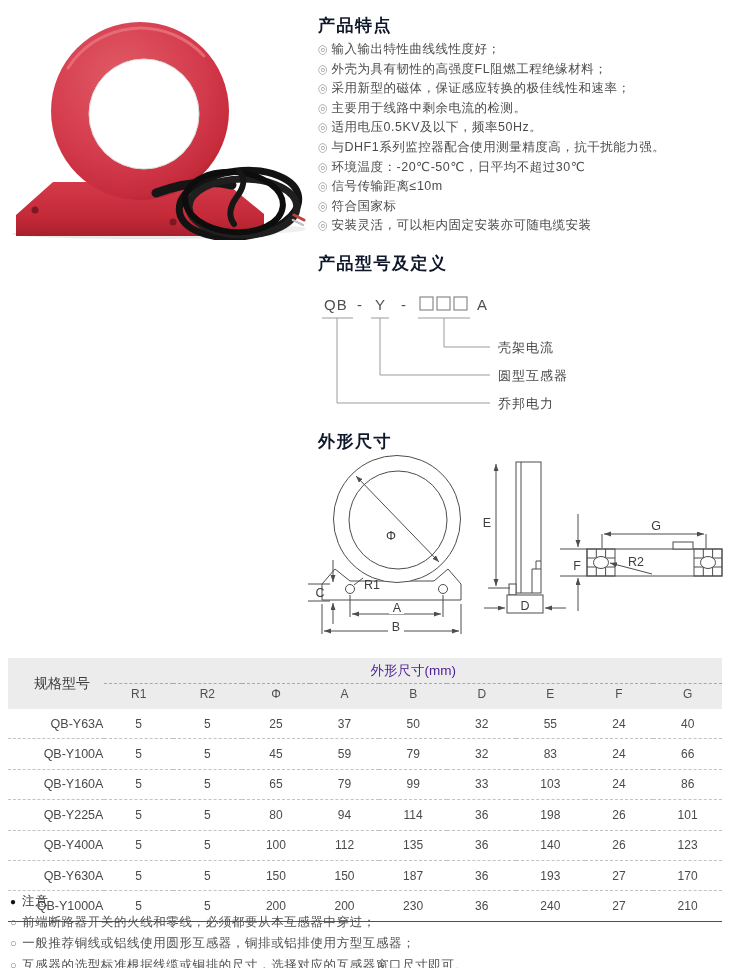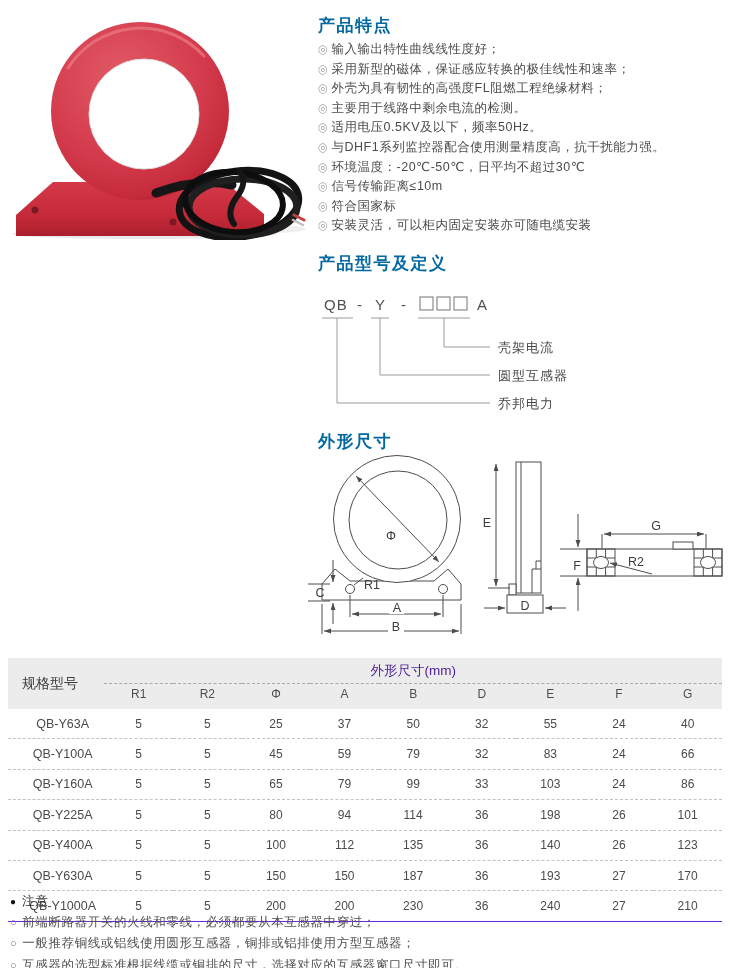--- a/index.html
+++ b/index.html
@@ -2,40 +2,40 @@
 <html><head>
 <meta charset="utf-8">
 <style>
   html,body{margin:0;padding:0;}
   body{
     width:730px;height:968px;position:relative;background:#ffffff;
     font-family:"Liberation Sans","DejaVu Sans",sans-serif;color:#4a4a4a;
     overflow:hidden;
   }
   .abs{position:absolute;}
-  .green-h{color:#0369a1;font-size:17px;font-weight:bold;letter-spacing:1.5px;margin:0;}
+  .green-h{color:#0f172a;font-size:17px;font-weight:bold;letter-spacing:1.5px;margin:0;}
 
   
   .features{left:318px;top:40px;width:408px;list-style:none;margin:0;padding:0;
     font-size:12.5px;line-height:19.6px;color:#4b4b4b;letter-spacing:0.5px;}
   .features li{white-space:nowrap;}
   .fb{color:#9aa3a0;margin-right:3px;font-size:11.5px;}
 
   
   svg text{font-family:"Liberation Sans","DejaVu Sans",sans-serif;}
 
   
   .spec{position:absolute;left:8px;top:658px;width:714px;border-collapse:collapse;
     table-layout:fixed;font-size:12.5px;color:#4a4a4a;}
   .spec thead th{background:#ececec;font-weight:normal;}
-  .spec th.model-h{text-align:left;padding-left:14px;font-size:14px;color:#3c3c3c;}
+  .spec th.model-h{text-align:left;padding-left:26px;font-size:14px;color:#3c3c3c;}
   .spec th.group-h{font-size:13.5px;color:#4c1d95;height:23px;border-bottom:1px dashed #a9a9a9;}
   .spec thead tr.sub th{font-size:12px;height:20px;color:#4f4f4f;padding:0 0 5px 0;}
   .spec tbody td{text-align:center;height:27.4px;border-bottom:1px dashed #c3c3c3;font-size:12px;}
-  .spec tbody td.model{text-align:center;padding-left:14px;font-size:12.5px;}
+  .spec tbody td.model{text-align:right;padding-left:14px;font-size:12.5px;}
   .spec tbody tr:last-child td{border-bottom:1px solid #6d28d9;}
 
   
   .notes-wrap{left:10px;top:891px;font-size:12.5px;color:#4f4f4f;}
   .notes-head{font-size:12.5px;color:#2f2f2f;line-height:20px;letter-spacing:1px;}
   .nhb{font-size:10px;margin-right:5px;color:#111;}
   .notes{list-style:none;margin:0;padding:0;line-height:21.3px;letter-spacing:0.6px;}
   .nb{color:#777;margin-right:5px;font-size:11px;}
 </style>
 </head>
@@ -70,22 +70,22 @@
     <ellipse cx="228" cy="190" rx="49" ry="30" stroke="#0d0d0d" stroke-width="6" transform="rotate(5 228 190)"></ellipse>
     <path d="M233,159 C240,166 238,176 230,186 C224,194 222,204 228,212" stroke="#161616" stroke-width="6"></path>
     <line x1="288" y1="203" x2="298" y2="208" stroke="#c24040" stroke-width="3"></line>
     <line x1="287" y1="208" x2="297" y2="213" stroke="#bfbfbf" stroke-width="2.5"></line>
   </g>
 </svg>
 
 <h2 class="abs green-h" style="left:318px;top:14px;">产品特点</h2>
 <ul class="abs features">
     <li><span class="fb">◎</span><span>输入输出特性曲线线性度好；</span></li>
+    <li><span class="fb">◎</span><span>外壳为具有韧性的高强度FL阻燃工程绝缘材料；</span></li>
     <li><span class="fb">◎</span><span>采用新型的磁体，保证感应转换的极佳线性和速率；</span></li>
-    <li><span class="fb">◎</span><span>外壳为具有韧性的高强度FL阻燃工程绝缘材料；</span></li>
     <li><span class="fb">◎</span><span>主要用于线路中剩余电流的检测。</span></li>
     <li><span class="fb">◎</span><span>适用电压0.5KV及以下，频率50Hz。</span></li>
     <li><span class="fb">◎</span><span>与DHF1系列监控器配合使用测量精度高，抗干扰能力强。</span></li>
     <li><span class="fb">◎</span><span>环境温度：-20℃-50℃，日平均不超过30℃</span></li>
     <li><span class="fb">◎</span><span>信号传输距离≤10m</span></li>
     <li><span class="fb">◎</span><span>符合国家标</span></li>
     <li><span class="fb">◎</span><span>安装灵活，可以柜内固定安装亦可随电缆安装</span></li>
   </ul>
 
 <h2 class="abs green-h" style="left:318px;top:252px;">产品型号及定义</h2>

